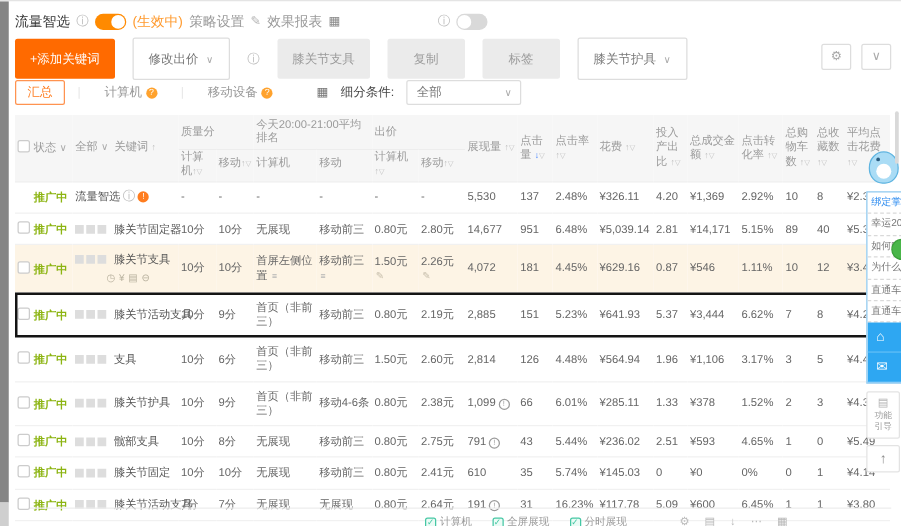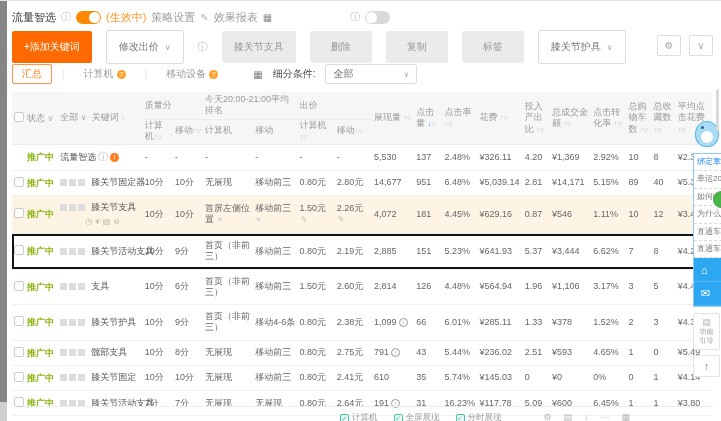--- a/index.html
+++ b/index.html
@@ -125,21 +125,20 @@
   </div>
 
   <div class="toolbar">
     <span class="btn btn-primary">+添加关键词</span>
     <span class="btn btn-select">
         <span>修改出价</span>
         <span class="caret">∨</span>
       </span>
     <span class="i-info">ⓘ</span>
     <span class="btn btn-grey">膝关节支具</span>
-    <span class="btn btn-grey">删除</span>
     <span class="btn btn-grey">复制</span>
     <span class="btn btn-grey">标签</span>
     <span class="btn btn-select">
         <span>膝关节护具</span>
         <span class="caret">∨</span>
       </span>
     <span class="tool-util">
       <span class="util-box">⚙</span>
       <span class="util-box">∨</span>
     </span>

